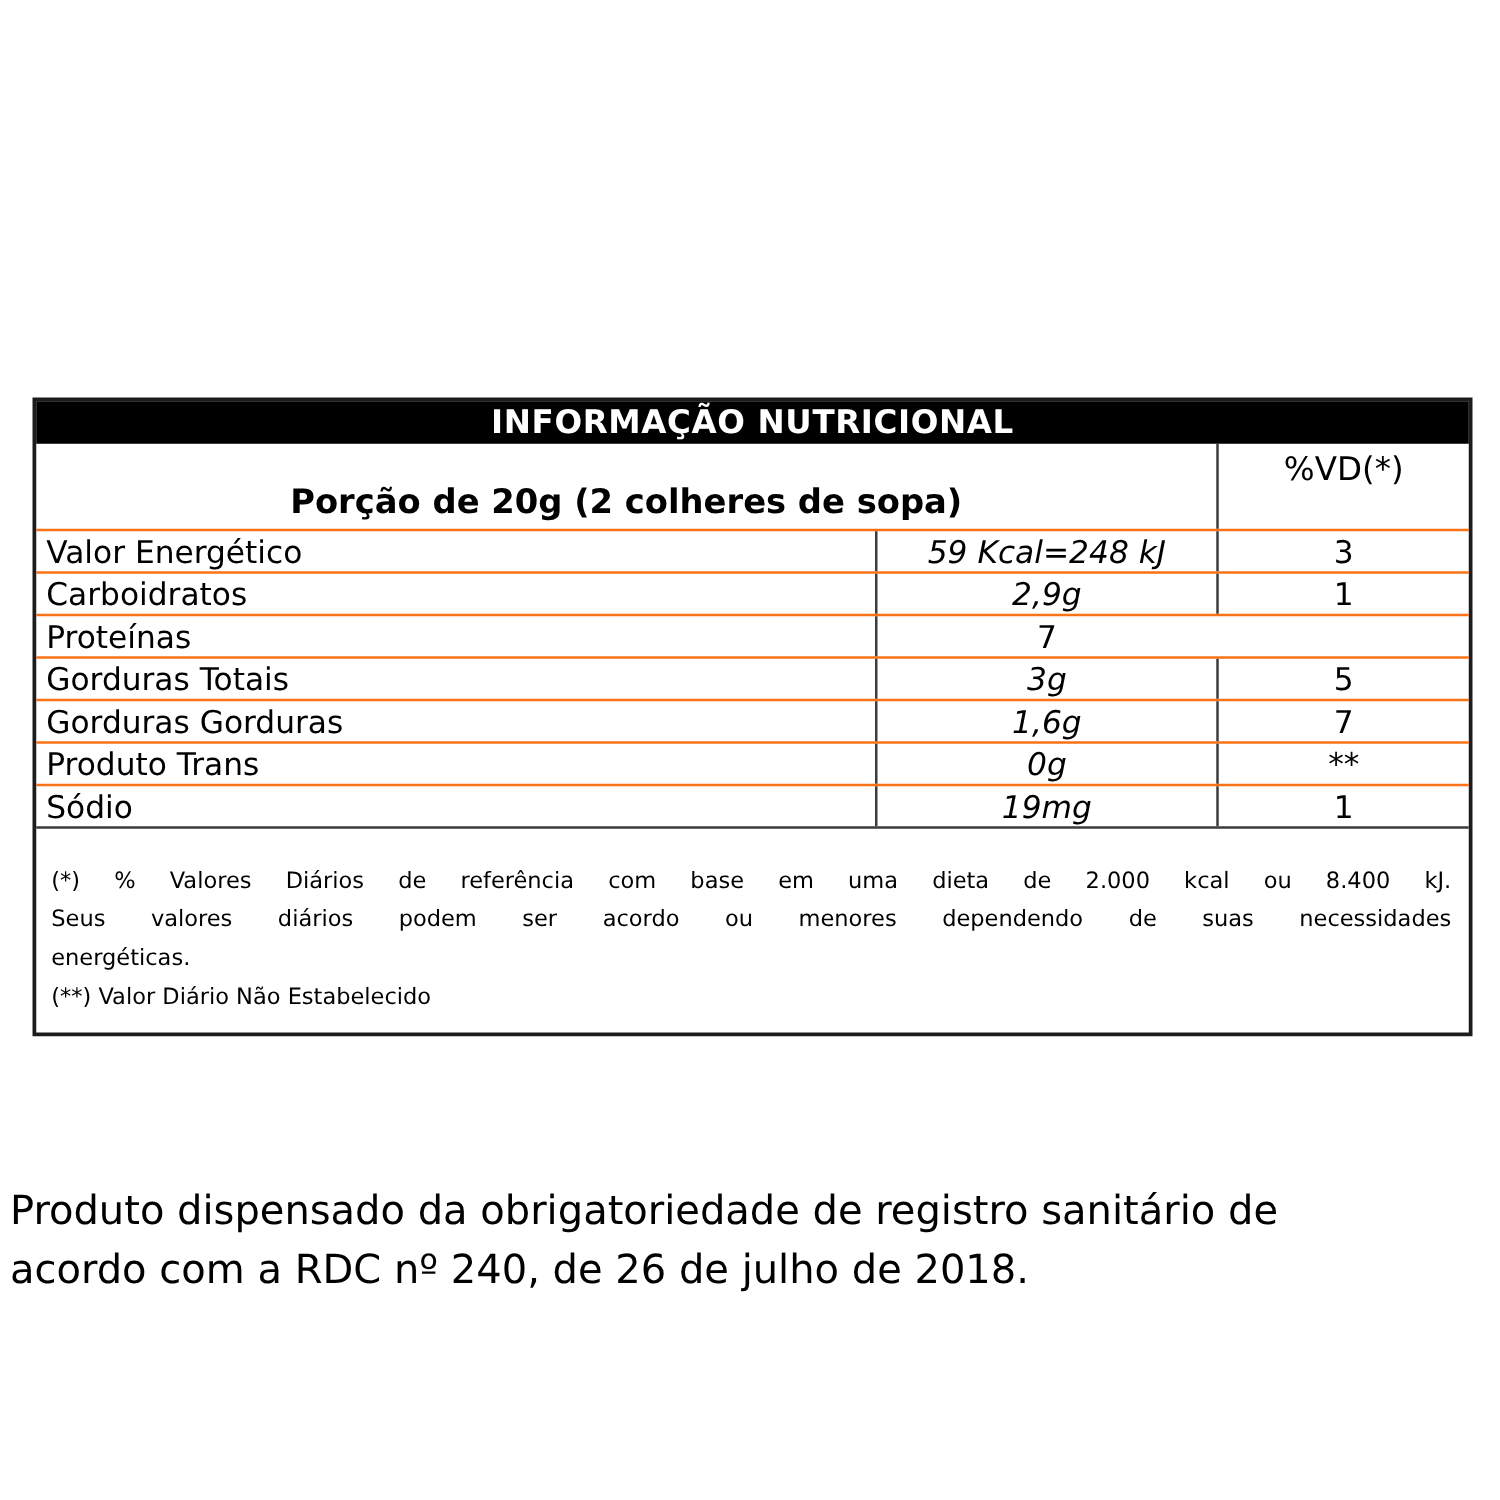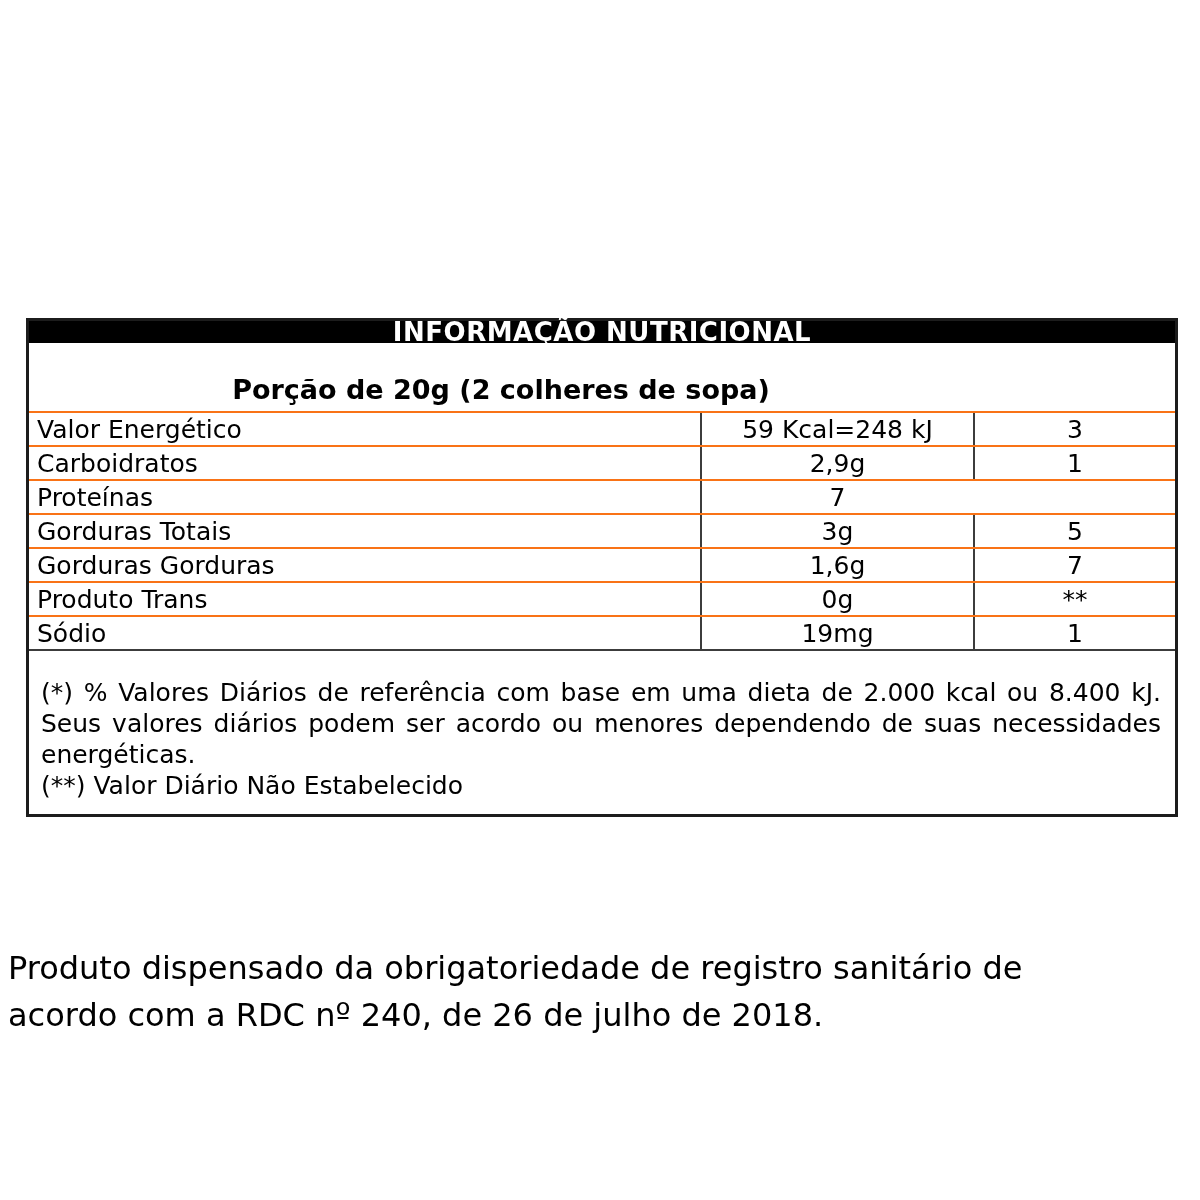--- a/index.html
+++ b/index.html
@@ -21,21 +21,21 @@
   .nutrition-table {
     position: absolute;
     left: 26px;
     top: 318px;
     width: 1152px;
     box-sizing: border-box;
     border: 3px solid #1c1c1c;
     background: #ffffff;
   }
   .title-bar {
-    height: 22px;
+    height: 34px;
     background: #000000;
     color: #ffffff;
     display: flex;
     align-items: center;
     justify-content: center;
     font-weight: bold;
     font-size: 26px;
     letter-spacing: 0.5px;
   }
   .serving-row {
@@ -77,31 +77,32 @@
     overflow: hidden;
     white-space: nowrap;
   }
   .cell.name {
     justify-content: flex-start;
     padding-left: 8px;
   }
   .cell.amount {
     justify-content: center;
     border-left: 2px solid #3c3c3c;
+    font-style: italic;
   }
   .cell.vd {
     justify-content: center;
     border-left: 2px solid #3c3c3c;
   }
   .footnote-block {
     border-top: 2px solid #3c3c3c;
     box-sizing: border-box;
     min-height: 165px;
     padding: 26px 14px 10px 12px;
-    font-size: 25px;
+    font-size: 18px;
     line-height: 31px;
   }
   .footnote-line {
     text-align: justify;
   }
   .footnote-line.stretch {
     text-align-last: justify;
   }
   .disclaimer {
     position: absolute;
@@ -116,20 +117,21 @@
 <body>
 
 <div class="canvas">
 
   <div class="nutrition-table">
 
     <div class="title-bar">INFORMAÇÃO NUTRICIONAL</div>
 
     <div class="serving-row">
       <div class="serving-cell">Porção de 20g (2 colheres de sopa)</div>
+      <div class="vd-header-cell">%VD(*)</div>
     </div>
 
     <div class="data-row">
       <div class="cell name">Valor Energético</div>
       <div class="cell amount">59 Kcal=248 kJ</div>
       <div class="cell vd">3</div>
     </div>
 
     <div class="data-row">
       <div class="cell name">Carboidratos</div>

